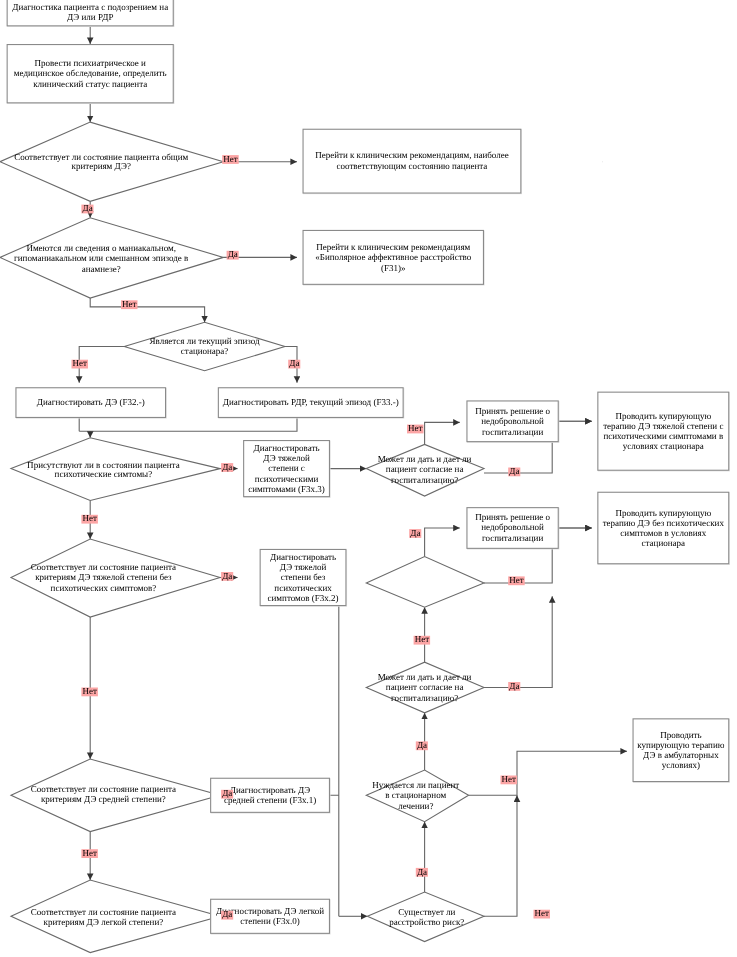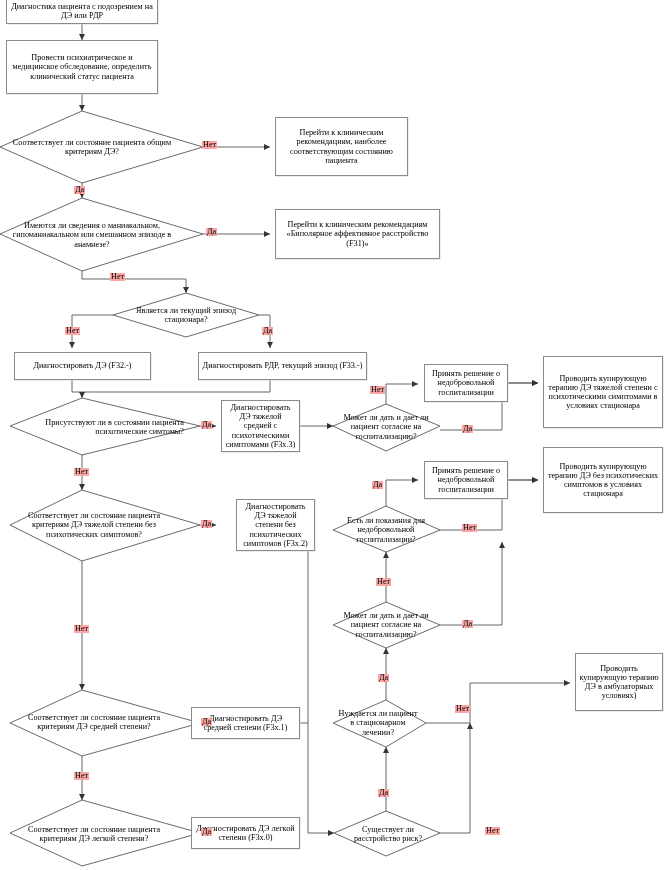--- a/index.html
+++ b/index.html
@@ -92,21 +92,21 @@
   </div>
 
   <div class="node diamond" style="left: 8px; top: 122px; width: 168px; height: 50px; font-size: 8.2px;">
     <span class="dtext">Соответствует ли состояние пациента общим критериям ДЭ?</span>
   </div>
 
   <div class="node box" style="left: 6px; top: 40px; width: 152px; height: 54px; font-size: 8.2px;">
     <span class="boxtext">Провести психиатрическое и медицинское обследование, определить клинический статус пациента</span>
   </div>
 
-  <div class="node box" style="left: 275px; top: 117px; width: 133px; height: 59px; font-size: 8.2px;">
+  <div class="node box" style="left: 275px; top: 117px; width: 199px; height: 59px; font-size: 8.2px;">
     <span class="boxtext">Перейти к клиническим рекомендациям, наиболее соответствующим состоянию пациента</span>
   </div>
 
   <div class="node diamond" style="left: 8px; top: 205px; width: 168px; height: 60px; font-size: 8.2px;">
     <span class="dtext">Имеются ли сведения о маниакальном, гипоманиакальном или смешанном эпизоде в анамнезе?</span>
   </div>
 
   <div class="node box" style="left: 275px; top: 209px; width: 165px; height: 50px; font-size: 8.2px;">
     <span class="boxtext">Перейти к клиническим рекомендациям «Биполярное аффективное расстройство (F31)»</span>
   </div>
@@ -116,26 +116,26 @@
   </div>
 
   <div class="node box" style="left: 14px; top: 352px; width: 137px; height: 28px; font-size: 8.2px;">
     <span class="boxtext">Диагностировать ДЭ (F32.-)</span>
   </div>
 
   <div class="node box" style="left: 198px; top: 352px; width: 169px; height: 28px; font-size: 8.2px;">
     <span class="boxtext">Диагностировать РДР, текущий эпизод (F33.-)</span>
   </div>
 
-  <div class="node diamond" style="left: 24px; top: 407px; width: 160px; height: 40px; font-size: 8.2px; text-align: right;">
+  <div class="node diamond" style="left: 14px; top: 407px; width: 160px; height: 40px; font-size: 8.2px;">
     <span class="dtext">Присутствуют ли в состоянии пациента психотические симтомы?</span>
   </div>
 
   <div class="node box" style="left: 221px; top: 400px; width: 79px; height: 52px; font-size: 8.2px;">
-    <span class="boxtext">Диагностировать ДЭ тяжелой средней с психотическими симптомами (F3x.3)</span>
+    <span class="boxtext">Диагностировать ДЭ тяжелой степени с психотическими симптомами (F3x.3)</span>
   </div>
 
   <div class="node diamond" style="left: 336px; top: 411px; width: 100px; height: 32px; font-size: 8.2px;">
     <span class="dtext">Может ли дать и дает ли пациент согласие на госпитализацию?</span>
   </div>
 
   <div class="node box" style="left: 424px; top: 364px; width: 84px; height: 38px; font-size: 8.2px;">
     <span class="boxtext">Принять решение о недобровольной госпитализации</span>
   </div>
 
@@ -144,23 +144,20 @@
   </div>
 
   <div class="node diamond" style="left: 14px; top: 500px; width: 160px; height: 50px; font-size: 8.2px;">
     <span class="dtext">Соответствует ли состояние пациента критериям ДЭ тяжелой степени без психотических симптомов?</span>
   </div>
 
   <div class="node box" style="left: 236px; top: 499px; width: 79px; height: 52px; font-size: 8.2px;">
     <span class="boxtext">Диагностировать ДЭ тяжелой степени без психотических симптомов (F3x.2)</span>
   </div>
 
-  <div class="node diamond" style="left: 336px; top: 514px; width: 100px; height: 32px; font-size: 8.2px;">
-    <span class="dtext">Есть ли показания для недобровольной госпитализации?</span>
-  </div>
 
   <div class="node box" style="left: 424px; top: 461px; width: 84px; height: 38px; font-size: 8.2px;">
     <span class="boxtext">Принять решение о недобровольной госпитализации</span>
   </div>
 
   <div class="node box" style="left: 543px; top: 447px; width: 120px; height: 66px; font-size: 8.2px;">
     <span class="boxtext">Проводить купирующую терапию ДЭ без психотических симптомов в условиях стационара</span>
   </div>
 
   <div class="node diamond" style="left: 336px; top: 609px; width: 100px; height: 32px; font-size: 8.2px;">

